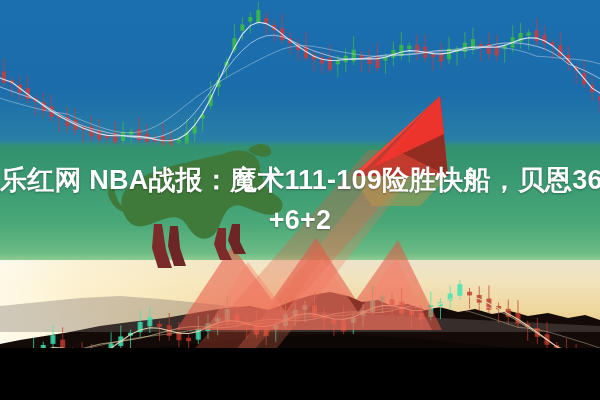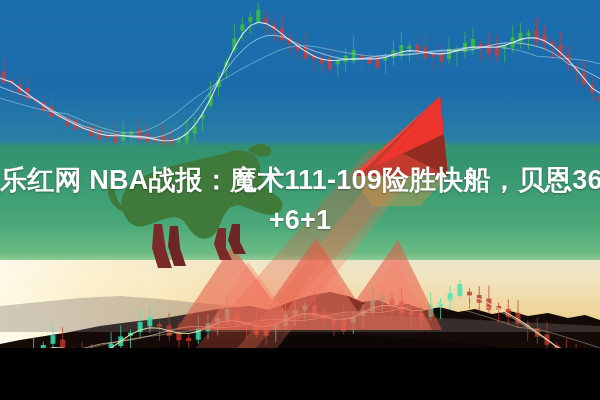--- a/index.html
+++ b/index.html
@@ -466,16 +466,16 @@
 
       <path d="M58,96 L66,96 L70,122 L76,140 L62,140 L56,120 Z" fill="#7c2b2b"></path>
       <path d="M74,98 L82,98 L84,120 L90,138 L78,138 L72,118 Z" fill="#6d2525"></path>
       <path d="M122,100 L130,100 L130,120 L136,132 L124,132 L118,116 Z" fill="#7c2b2b"></path>
       <path d="M136,96 L144,96 L144,114 L150,126 L138,126 L132,112 Z" fill="#6d2525"></path>
     </svg>
   </div>
 
   <div class="headline">
     <span>乐红网 NBA战报：魔术111-109险胜快船，贝恩36</span>
-    <span class="l2">+6+1</span>
+    <span class="l2">+6+2</span>
   </div>
 
 </div>
 
 </body></html>

